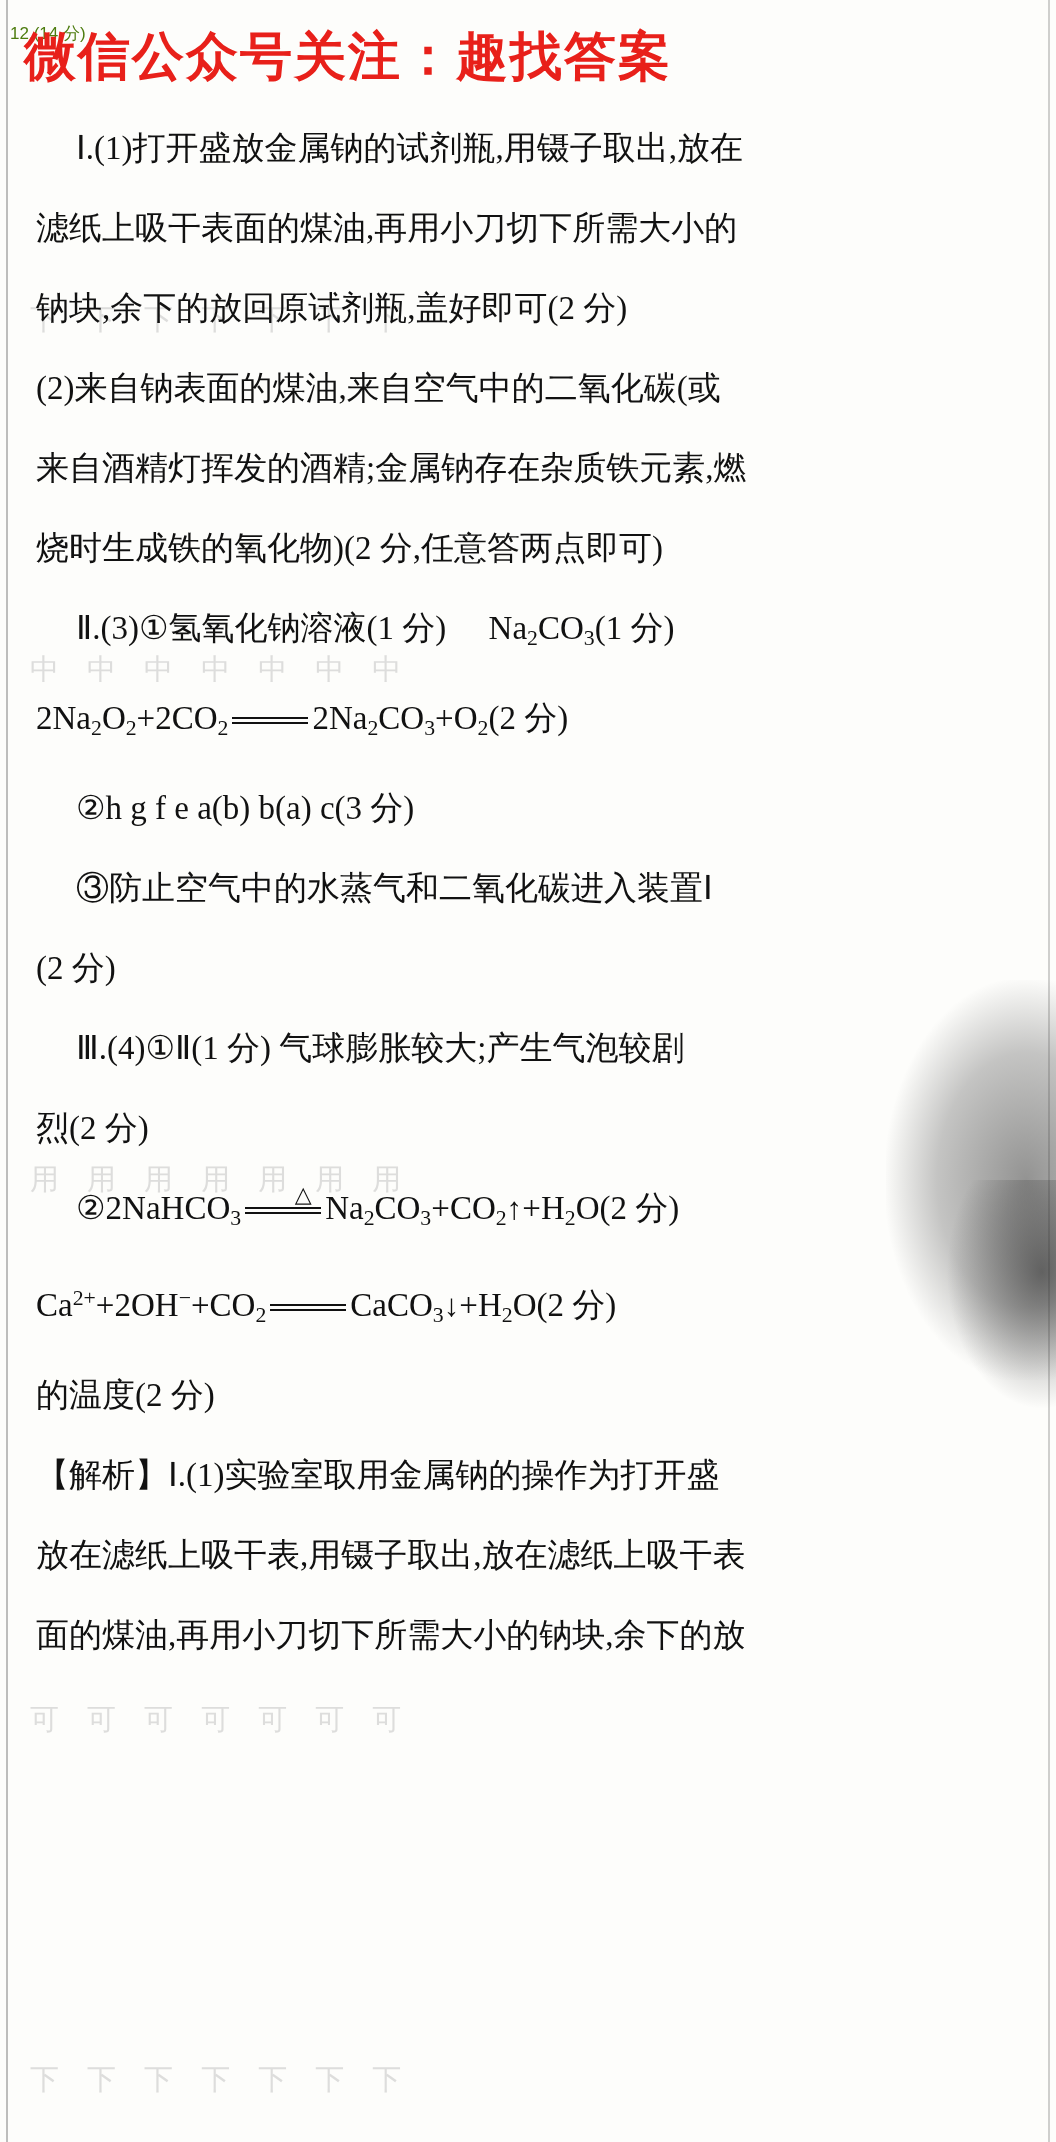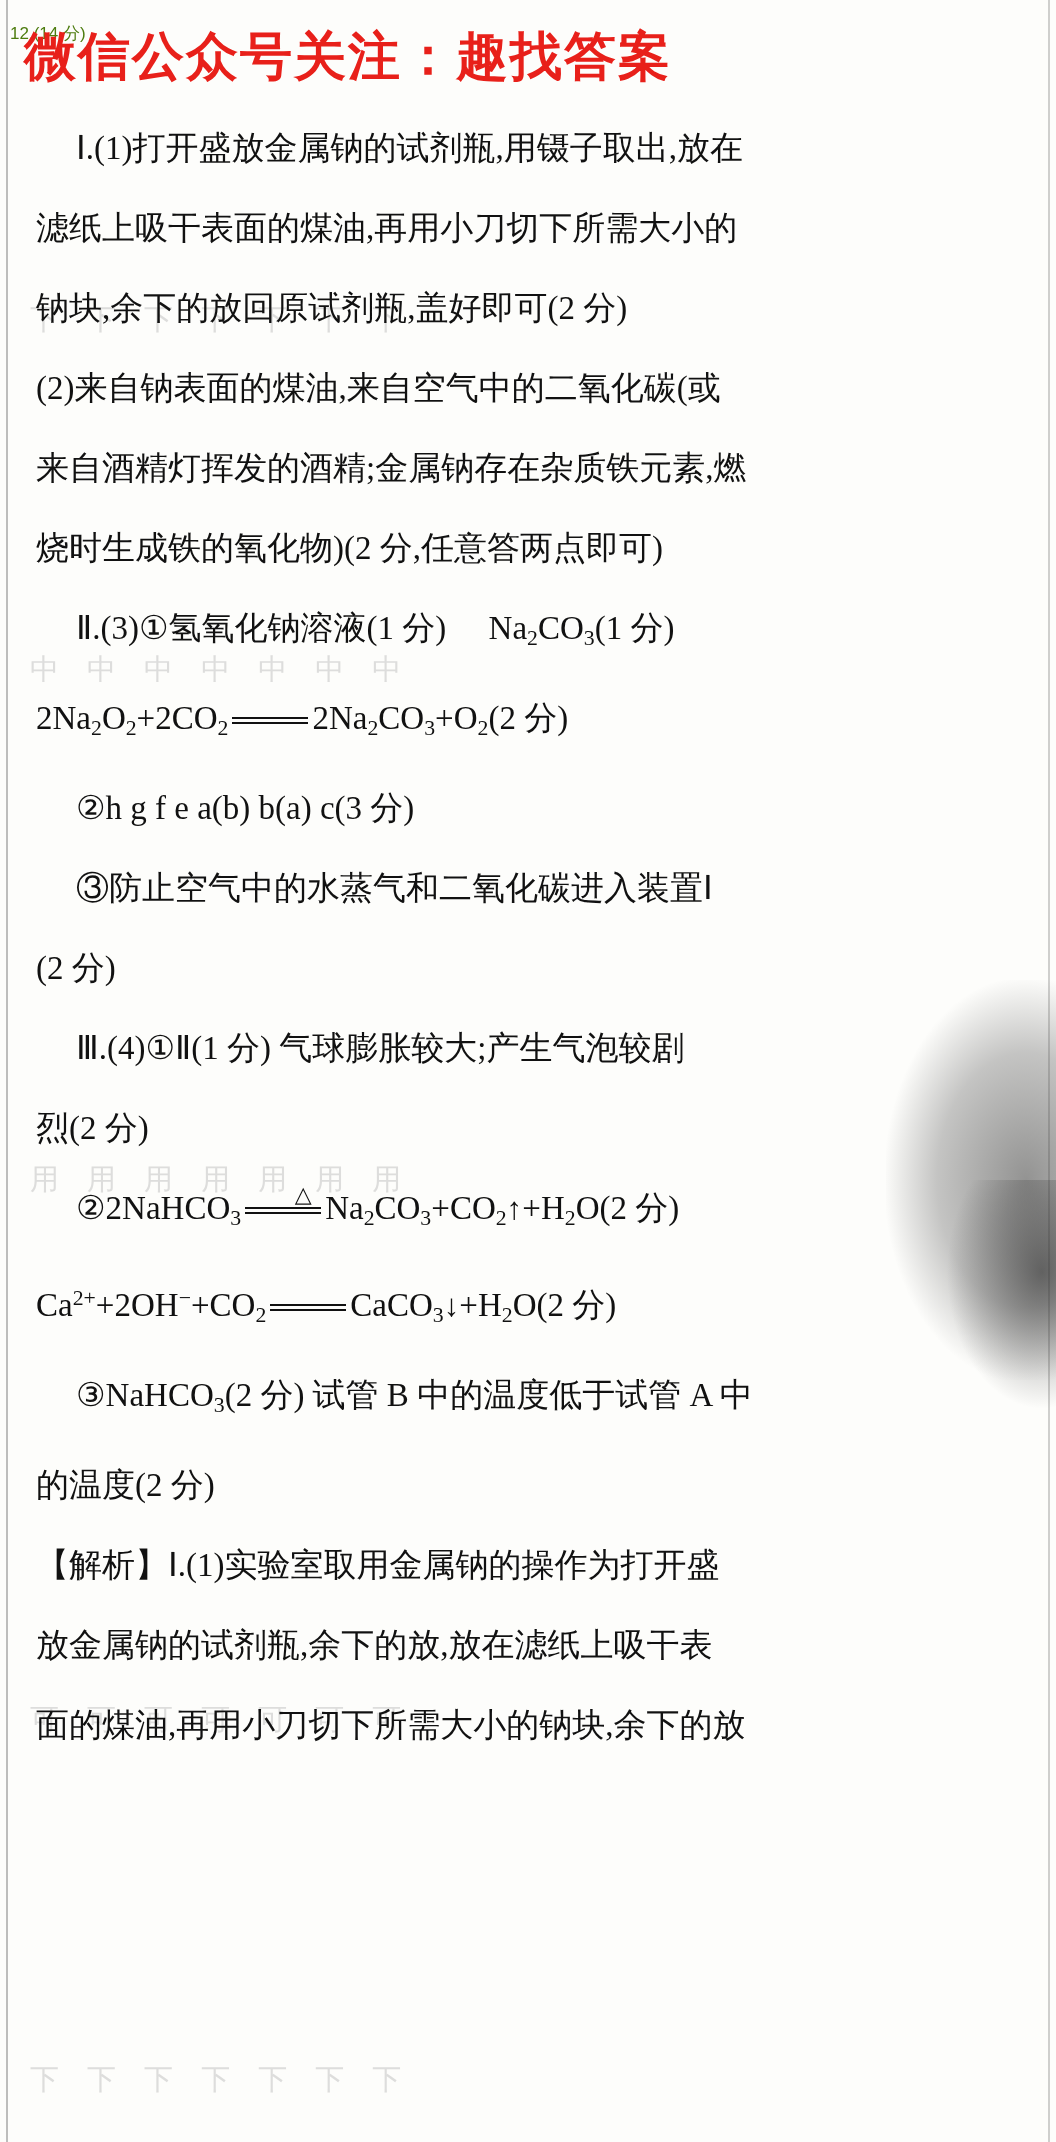--- a/index.html
+++ b/index.html
@@ -173,24 +173,21 @@
     <p class="line">烈(2 分)</p>
 
     <p class="line indent">
       <span>②2NaHCO</span><sub>3</sub><span class="dbl"><span class="cond">△</span></span><span>Na</span><sub>2</sub><span>CO</span><sub>3</sub><span>+</span><span>CO</span><sub>2</sub><span class="up">↑</span><span>+</span><span>H</span><sub>2</sub><span>O</span><span>(2 分)</span>
     </p>
 
     <p class="line">
       <span>Ca</span><sup>2+</sup><span>+</span><span>2OH</span><sup>−</sup><span>+</span><span>CO</span><sub>2</sub><span class="dbl"></span><span>CaCO</span><sub>3</sub><span class="down">↓</span><span>+</span><span>H</span><sub>2</sub><span>O</span><span>(2 分)</span>
     </p>
 
-    <p class="line indent">
-      <span>③NaHCO</span><sub>3</sub><span>(2 分)   试管 B 中的温度低于试管 A 中</span>
-    </p>
     <p class="line">的温度(2 分)</p>
 
     <p class="line">
       <span>【解析】</span><span>Ⅰ.(1)实验室取用金属钠的操作为打开盛</span>
     </p>
-    <p class="line">放金属钠的试剂瓶,余下的放,放在滤纸上吸干表</p>
+    <p class="line">放在滤纸上吸干表,用镊子取出,放在滤纸上吸干表</p>
     <p class="line">面的煤油,再用小刀切下所需大小的钠块,余下的放</p>
   </div>
 </div>
 
 </body></html>

